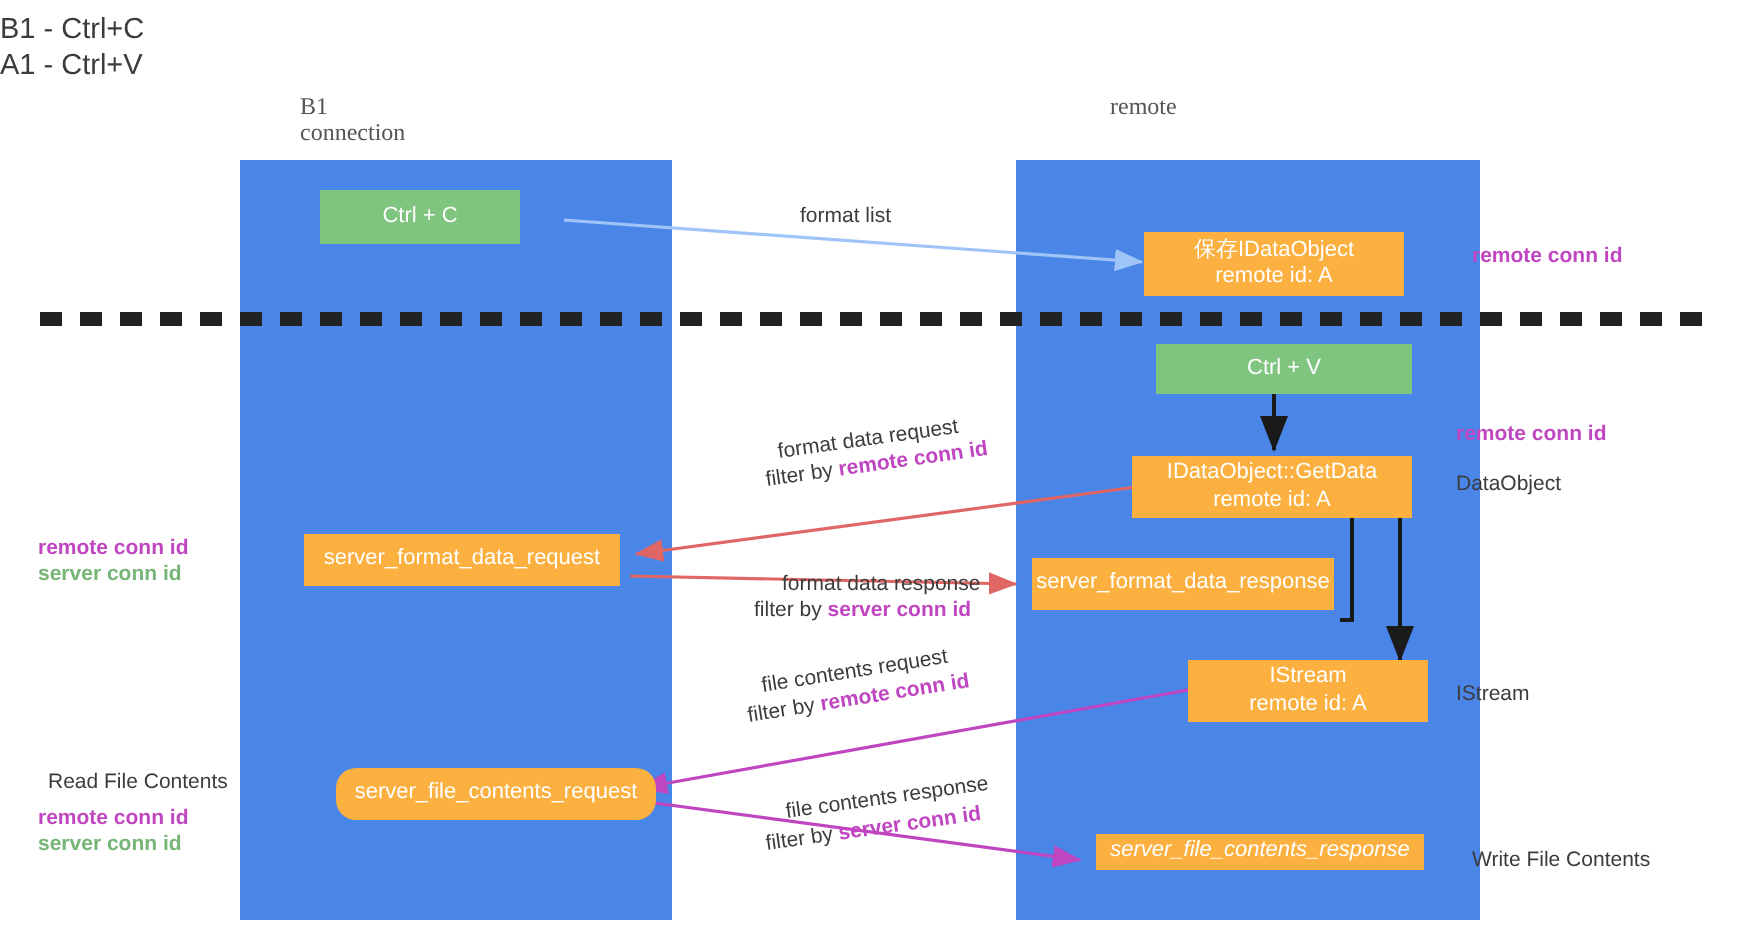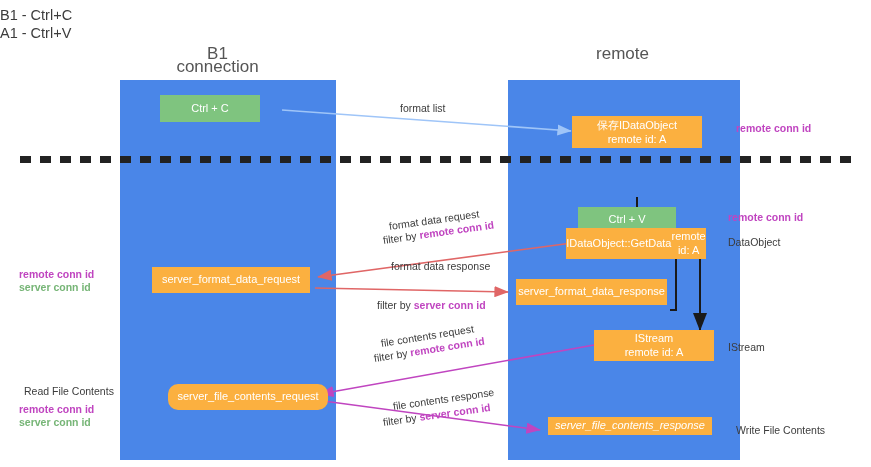--- a/index.html
+++ b/index.html
@@ -13,21 +13,21 @@
   #stage{position:relative;width:871px;height:467px;}
 
   
   #title{
     position:absolute;left:0;top:6px;width:871px;
     text-align:left;font-size:14.5px;line-height:18px;color:#3c3c3c;
   }
 
   
   .col-head{
-    position:absolute;text-align:center;font-size:17px;line-height:13px;color:#555;
+    position:absolute;text-align:left;font-size:12px;line-height:13px;color:#555;font-family:Liberation Serif, serif;
   }
   #head-b1{left:150px;top:47px;width:135px;}
   #head-a1{left:555px;top:47px;width:135px;}
 
   
   .lane{position:absolute;background:#4a86e8;}
   #lane-b1{left:120px;top:80px;width:216px;height:380px;}
   #lane-a1{left:508px;top:80px;width:232px;height:380px;}
 
   
@@ -111,30 +111,30 @@
 
     <line x1="594" y1="345" x2="320" y2="394" stroke="#c045c0" stroke-width="1.6" marker-end="url(#ah-mag)"></line>
 
     <line x1="316" y1="400" x2="540" y2="430" stroke="#c045c0" stroke-width="1.6" marker-end="url(#ah-mag)"></line>
   </svg>
 
   <div class="node green" style="left:160px;top:95px;width:100px;height:27px;">
     <span>Ctrl + C</span>
   </div>
 
-  <div class="node orange" style="left:572px;top:116px;width:130px;height:32px;flex-direction:column;justify-content:space-between;">
+  <div class="node orange" style="left:572px;top:116px;width:130px;height:32px;flex-direction:column;">
     <span>保存IDataObject</span>
     <span>remote id: A</span>
   </div>
 
-  <div class="node green" style="left:578px;top:172px;width:98px;height:25px;margin-top:35px;">
+  <div class="node green" style="left:578px;top:172px;width:128px;height:25px;">
     <span>Ctrl + V</span>
   </div>
 
-  <div class="node orange" style="left:566px;top:228px;width:140px;height:31px;flex-direction:row;">
+  <div class="node orange" style="left:566px;top:228px;width:140px;height:31px;flex-direction:column;">
     <span>IDataObject::GetData</span>
     <span>remote id: A</span>
   </div>
 
   <div class="node orange" style="left:152px;top:267px;width:158px;height:26px;">
     <span>server_format_data_request</span>
   </div>
 
   <div class="node orange" style="left:516px;top:279px;width:151px;height:26px;">
     <span>server_format_data_response</span>
@@ -153,21 +153,21 @@
     <span>server_file_contents_response</span>
   </div>
 
   <div class="lbl" style="left:400px;top:102px;">format list</div>
 
   <div class="lbl rot-8" style="left:389px;top:220px;">format data request</div>
   <div class="lbl rot-8" style="left:383px;top:234px;">
     <span>filter by </span><span class="purple">remote conn id</span>
   </div>
 
-  <div class="lbl" style="left:391px;top:260px;">format data response</div>
+  <div class="lbl" style="left:391px;top:286px;">format data response</div>
   <div class="lbl" style="left:377px;top:299px;">
     <span>filter by </span><span class="purple">server conn id</span>
   </div>
 
   <div class="lbl rot-9" style="left:381px;top:337px;">file contents request</div>
   <div class="lbl rot-9" style="left:374px;top:352px;">
     <span>filter by </span><span class="purple">remote conn id</span>
   </div>
 
   <div class="lbl rot-8" style="left:393px;top:400px;">file contents response</div>

